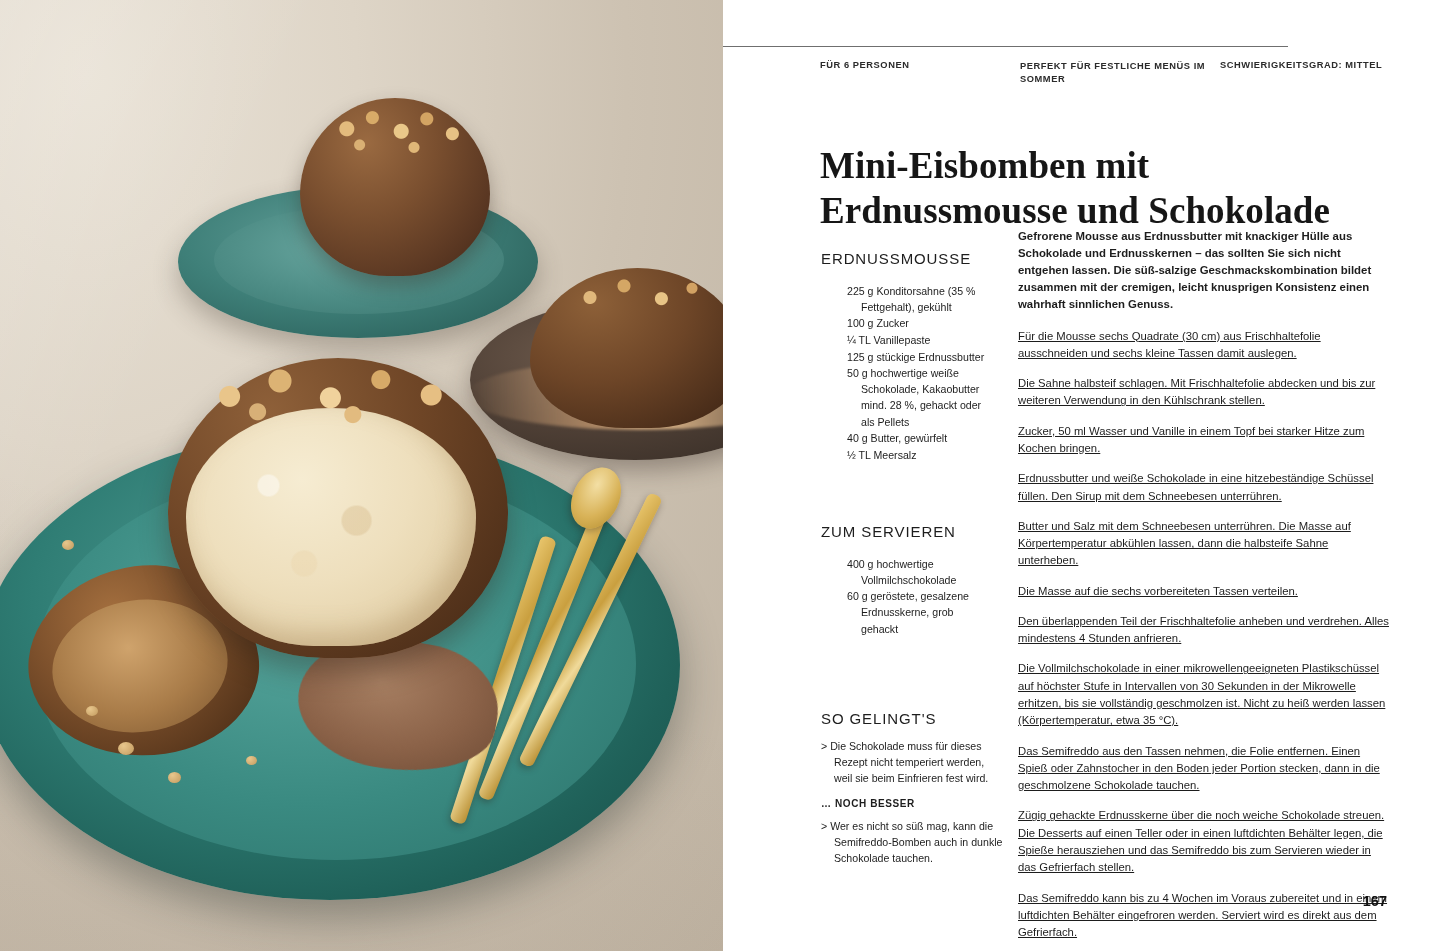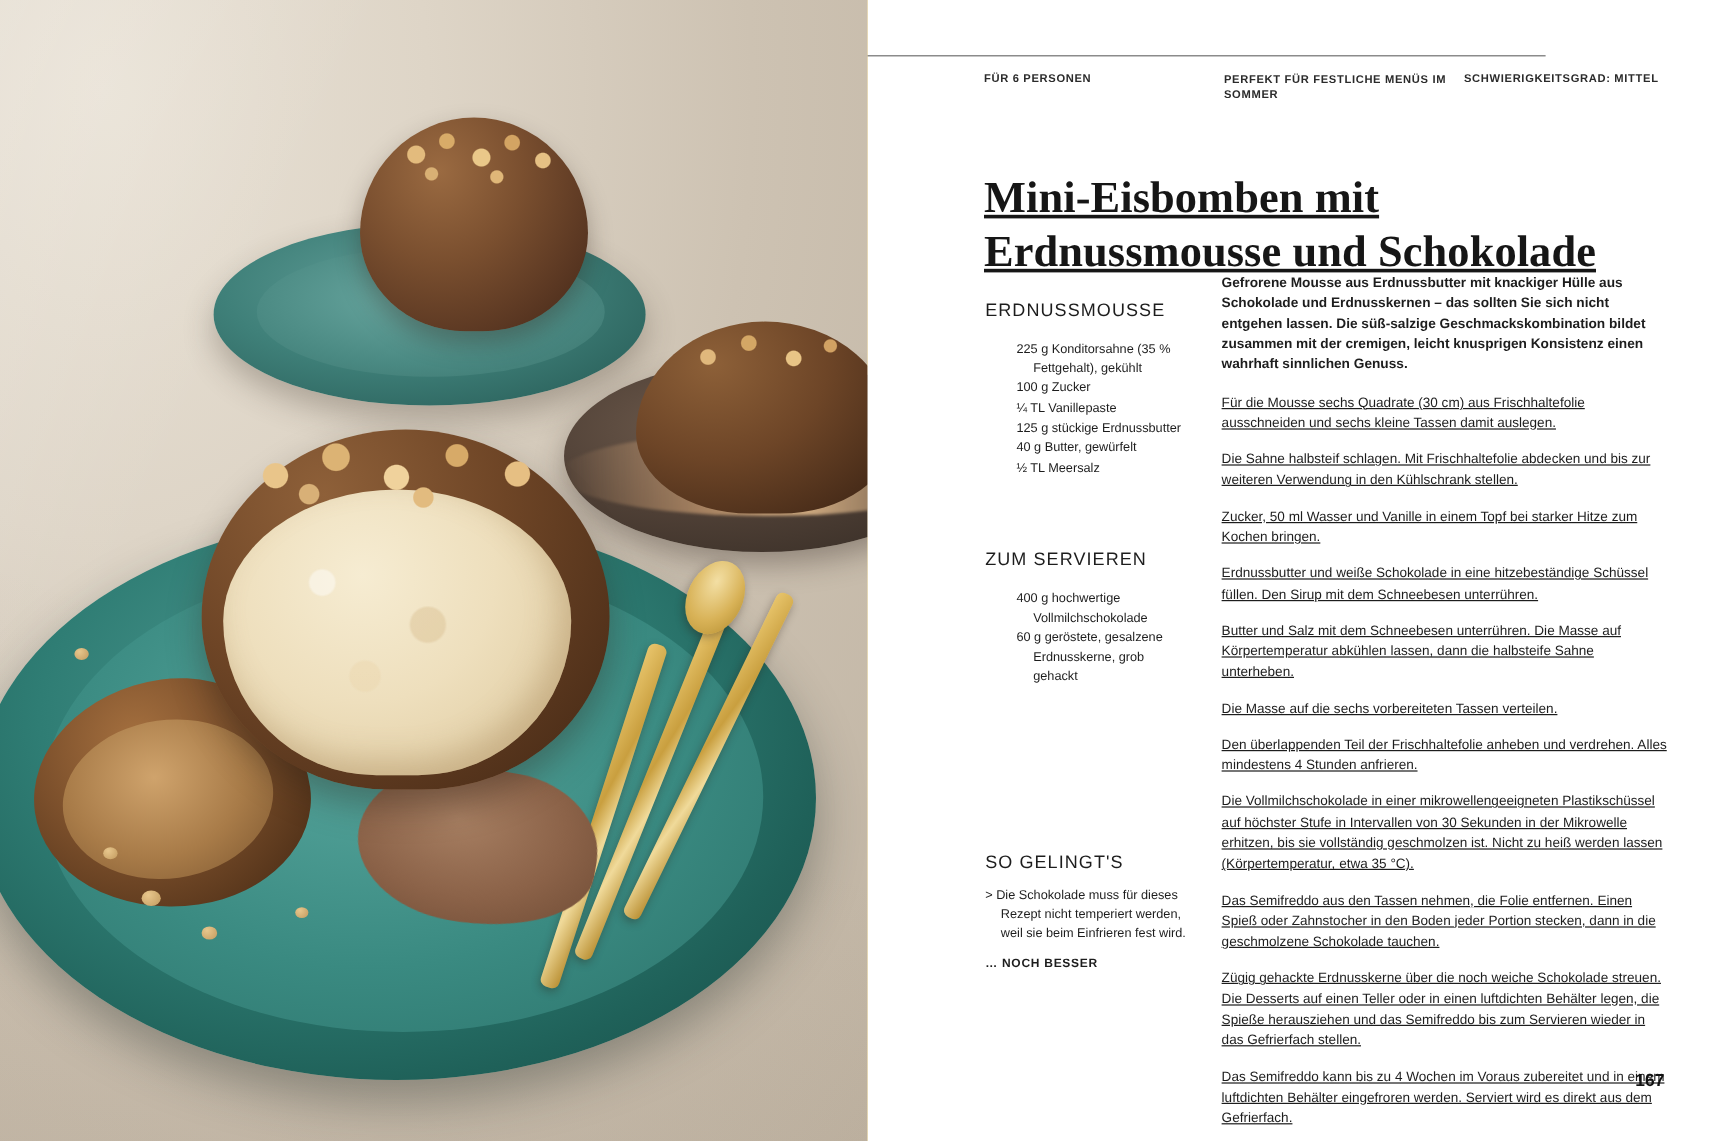--- a/index.html
+++ b/index.html
@@ -4,21 +4,21 @@
 <style>
   html, body {
     margin: 0;
     padding: 0;
     background: #ffffff;
   }
   .page {
     position: relative;
     width: 1445px;
     height: 951px;
-    background: #eab308;
+    background: #0c4a6e;
     overflow: hidden;
     font-family: "Liberation Sans", sans-serif;
     color: #1a1a1a;
   }
 
   
   .photo {
     position: absolute;
     left: 0; top: 0;
     width: 723px;
@@ -256,21 +256,20 @@
   .title {
     position: absolute;
     left: 97px;
     top: 118px;
     width: 580px;
     font-family: "Liberation Serif", serif;
     font-size: 37px;
     line-height: 1.22;
     color: #161616;
     letter-spacing: 0.002em;
-    text-decoration: underline;
   }
 
   .col-left {
     position: absolute;
     left: 98px;
     top: 228px;
     width: 180px;
     font-size: 10.6px;
     line-height: 1.52;
     color: #1d1d1d;
@@ -392,20 +391,21 @@
 
     <h1 class="title">Mini-Eisbomben mit Erdnussmousse und Schokolade</h1>
 
     <div class="col-left">
       <div class="sec-head">ERDNUSSMOUSSE</div>
       <ul class="ing-list">
         <li>225 g Konditorsahne (35 % Fettgehalt), gekühlt</li>
         <li>100 g Zucker</li>
         <li>¼ TL Vanillepaste</li>
         <li>125 g stückige Erdnussbutter</li>
+        <li>50 g hochwertige weiße Schokolade, Kakaobutter mind. 28 %, gehackt oder als Pellets</li>
         <li>40 g Butter, gewürfelt</li>
         <li>½ TL Meersalz</li>
       </ul>
       <div class="spacer-lg"></div>
       <div class="sec-head">ZUM SERVIEREN</div>
       <ul class="ing-list">
         <li>400 g hochwertige Vollmilchschokolade</li>
         <li>60 g geröstete, gesalzene Erdnusskerne, grob gehackt</li>
       </ul>
     </div>
@@ -422,17 +422,18 @@
       <p class="step">Die Vollmilchschokolade in einer mikrowellengeeigneten Plastikschüssel auf höchster Stufe in Intervallen von 30 Sekunden in der Mikrowelle erhitzen, bis sie vollständig geschmolzen ist. Nicht zu heiß werden lassen (Körpertemperatur, etwa 35 °C).</p>
       <p class="step">Das Semifreddo aus den Tassen nehmen, die Folie entfernen. Einen Spieß oder Zahnstocher in den Boden jeder Portion stecken, dann in die geschmolzene Schokolade tauchen.</p>
       <p class="step">Zügig gehackte Erdnusskerne über die noch weiche Schokolade streuen. Die Desserts auf einen Teller oder in einen luftdichten Behälter legen, die Spieße herausziehen und das Semifreddo bis zum Servieren wieder in das Gefrierfach stellen.</p>
       <p class="step">Das Semifreddo kann bis zu 4 Wochen im Voraus zubereitet und in einem luftdichten Behälter eingefroren werden. Serviert wird es direkt aus dem Gefrierfach.</p>
     </div>
 
     <div class="tips">
       <div class="sec-head">SO GELINGT'S</div>
       <div class="tip-item">&gt; Die Schokolade muss für dieses Rezept nicht temperiert werden, weil sie beim Einfrieren fest wird.</div>
       <div class="tip-sub">… NOCH BESSER</div>
+      <div class="tip-item">&gt; Wer es nicht so süß mag, kann die Semifreddo-Bomben auch in dunkle Schokolade tauchen.</div>
     </div>
 
     <div class="page-num">167</div>
   </div>
 </div>
 
 </body></html>

